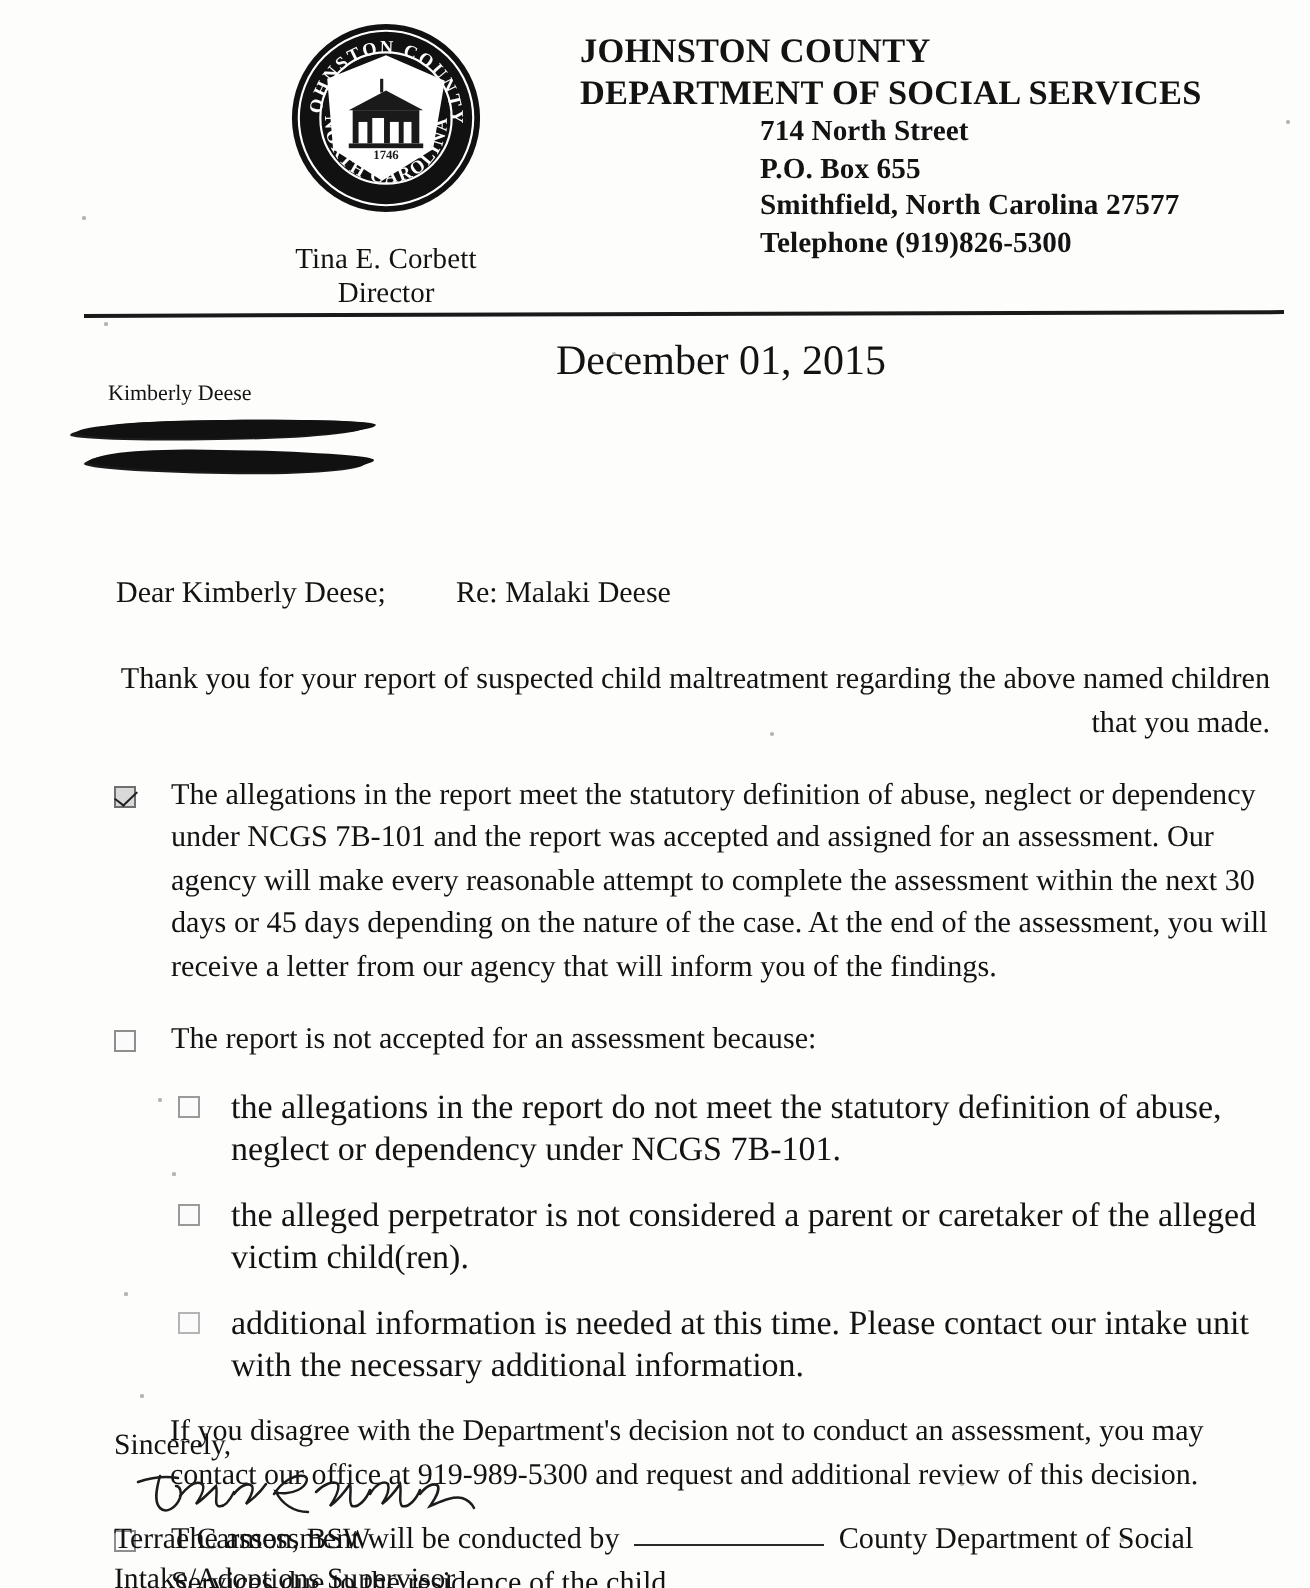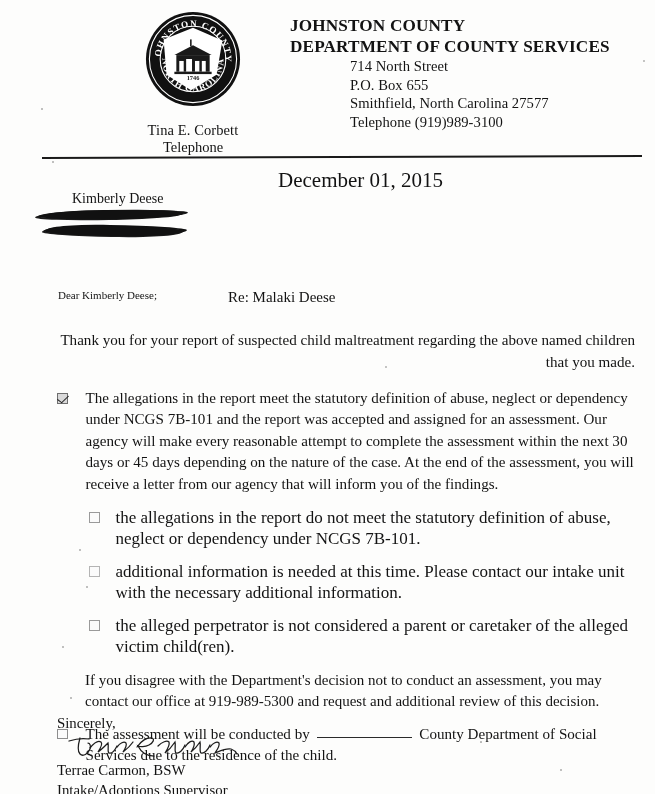--- a/index.html
+++ b/index.html
@@ -41,22 +41,23 @@
 
   .org-line1, .org-line2 {
     font-weight: bold;
     font-size: 17.2px;
     line-height: 20.5px;
     letter-spacing: .15px;
   }
   .addr {
     font-size: 14.6px;
     line-height: 18.6px;
-    margin-left: 60px;
+    margin-left: 90px;
     letter-spacing: .05px;
+    font-weight: bold;
   }
   .addr:first-of-type { margin-top: 1px; }
 
   .rule {
     position: absolute;
     left: 42px;
     top: 156px;
     width: 600px;
     height: 2.4px;
     background: #1a1a1a;
@@ -66,23 +67,23 @@
   
   .date {
     position: absolute;
     left: 278px;
     top: 168px;
     font-size: 21px;
   }
 
   .recipient-name {
     position: absolute;
-    left: 72px;
+    left: 54px;
     top: 191px;
-    font-size: 14px;
+    font-size: 11px;
   }
 
   .redaction {
     position: absolute;
     background: #111;
     border-radius: 40% 55% 45% 50% / 60% 40% 60% 40%;
   }
   .redaction.r1 {
     left: 38px; top: 210px; width: 148px; height: 9px;
     transform: rotate(-0.9deg);
@@ -92,21 +93,21 @@
     left: 44px; top: 226px; width: 140px; height: 10px;
     transform: rotate(0.8deg);
     box-shadow: 3px -1px 0 #111, -2px 1px 0 #1b1b1b;
   }
 
   
   .salutation {
     position: absolute;
     left: 58px;
     top: 289px;
-    font-size: 11px;
+    font-size: 15px;
   }
   .re-line {
     position: absolute;
     left: 228px;
     top: 289px;
     font-size: 15px;
     text-align: center;
   }
 
   
@@ -227,30 +228,30 @@
         <path id="arcTop" d="M 17 50 A 33 33 0 0 1 83 50" fill="none"></path>
         <path id="arcBot" d="M 19 52 A 31 31 0 0 0 81 52" fill="none"></path>
         <text font-family="Liberation Serif, serif" font-size="9.4" font-weight="bold" fill="#fff" letter-spacing="1.1">
           <textPath href="#arcTop" startOffset="50%" text-anchor="middle">JOHNSTON   COUNTY</textPath>
         </text>
         <text font-family="Liberation Serif, serif" font-size="9.4" font-weight="bold" fill="#fff" letter-spacing="1.1">
           <textPath href="#arcBot" startOffset="50%" text-anchor="middle">NORTH   CAROLINA</textPath>
         </text>
       </svg>
       <div class="director-name">Tina E. Corbett</div>
-      <div class="director-title">Telephone</div>
+      <div class="director-title">Director</div>
     </div>
 
     <div class="org-block">
       <div class="org-line1">JOHNSTON COUNTY</div>
-      <div class="org-line2">DEPARTMENT OF COUNTY SERVICES</div>
+      <div class="org-line2">DEPARTMENT OF SOCIAL SERVICES</div>
       <div class="addr">714 North Street</div>
       <div class="addr">P.O. Box 655</div>
       <div class="addr">Smithfield, North Carolina 27577</div>
-      <div class="addr">Telephone (919)989-3100</div>
+      <div class="addr">Telephone (919)826-5300</div>
     </div>
   </div>
 
   <div class="rule"></div>
 
   <div class="date">December 01, 2015</div>
   <div class="recipient-name">Kimberly Deese</div>
   <div class="redaction r1"></div>
   <div class="redaction r2"></div>
 
@@ -259,34 +260,38 @@
 
   <div class="body-wrap">
 
     <div class="intro">Thank you for your report of suspected child maltreatment regarding the above named children that you made.</div>
 
     <div class="item">
       <span class="cbox checked"></span>
       <span class="item-text">The allegations in the report meet the statutory definition of abuse, neglect or dependency under NCGS 7B-101 and the report was accepted and assigned for an assessment.  Our agency will make every reasonable attempt to complete the assessment within the next 30 days or 45 days depending on the nature of the case.  At the end of the assessment, you will receive a letter from our agency that will inform you of the findings.</span>
     </div>
 
+    <div class="item">
+      <span class="cbox"></span>
+      <span class="item-text">The report is not accepted for an assessment because:</span>
+    </div>
 
     <div class="item sub">
       <span class="cbox sub-box"></span>
       <span class="item-text">the allegations in the report do not meet the statutory definition of abuse, neglect or dependency under NCGS 7B-101.</span>
     </div>
 
     <div class="item sub">
+      <span class="cbox sub-box"></span>
+      <span class="item-text">the alleged perpetrator is not considered a parent or caretaker of the alleged victim child(ren).</span>
+    </div>
+
+    <div class="item sub">
       <span class="cbox sub-box faint"></span>
       <span class="item-text">additional information is needed at this time.  Please contact our intake unit with the necessary additional information.</span>
-    </div>
-
-    <div class="item sub">
-      <span class="cbox sub-box"></span>
-      <span class="item-text">the alleged perpetrator is not considered a parent or caretaker of the alleged victim child(ren).</span>
     </div>
 
     <div class="plain-para">If you disagree with the Department's decision not to conduct an assessment, you may contact our office at 919-989-5300 and request and additional review of this decision.</div>
 
     <div class="item tight">
       <span class="cbox"></span>
       <span class="item-text">
         <span>The assessment will be conducted by</span>
         <span class="blank-line"></span>
         <span>County Department of Social Services due to the residence of the child.</span>

